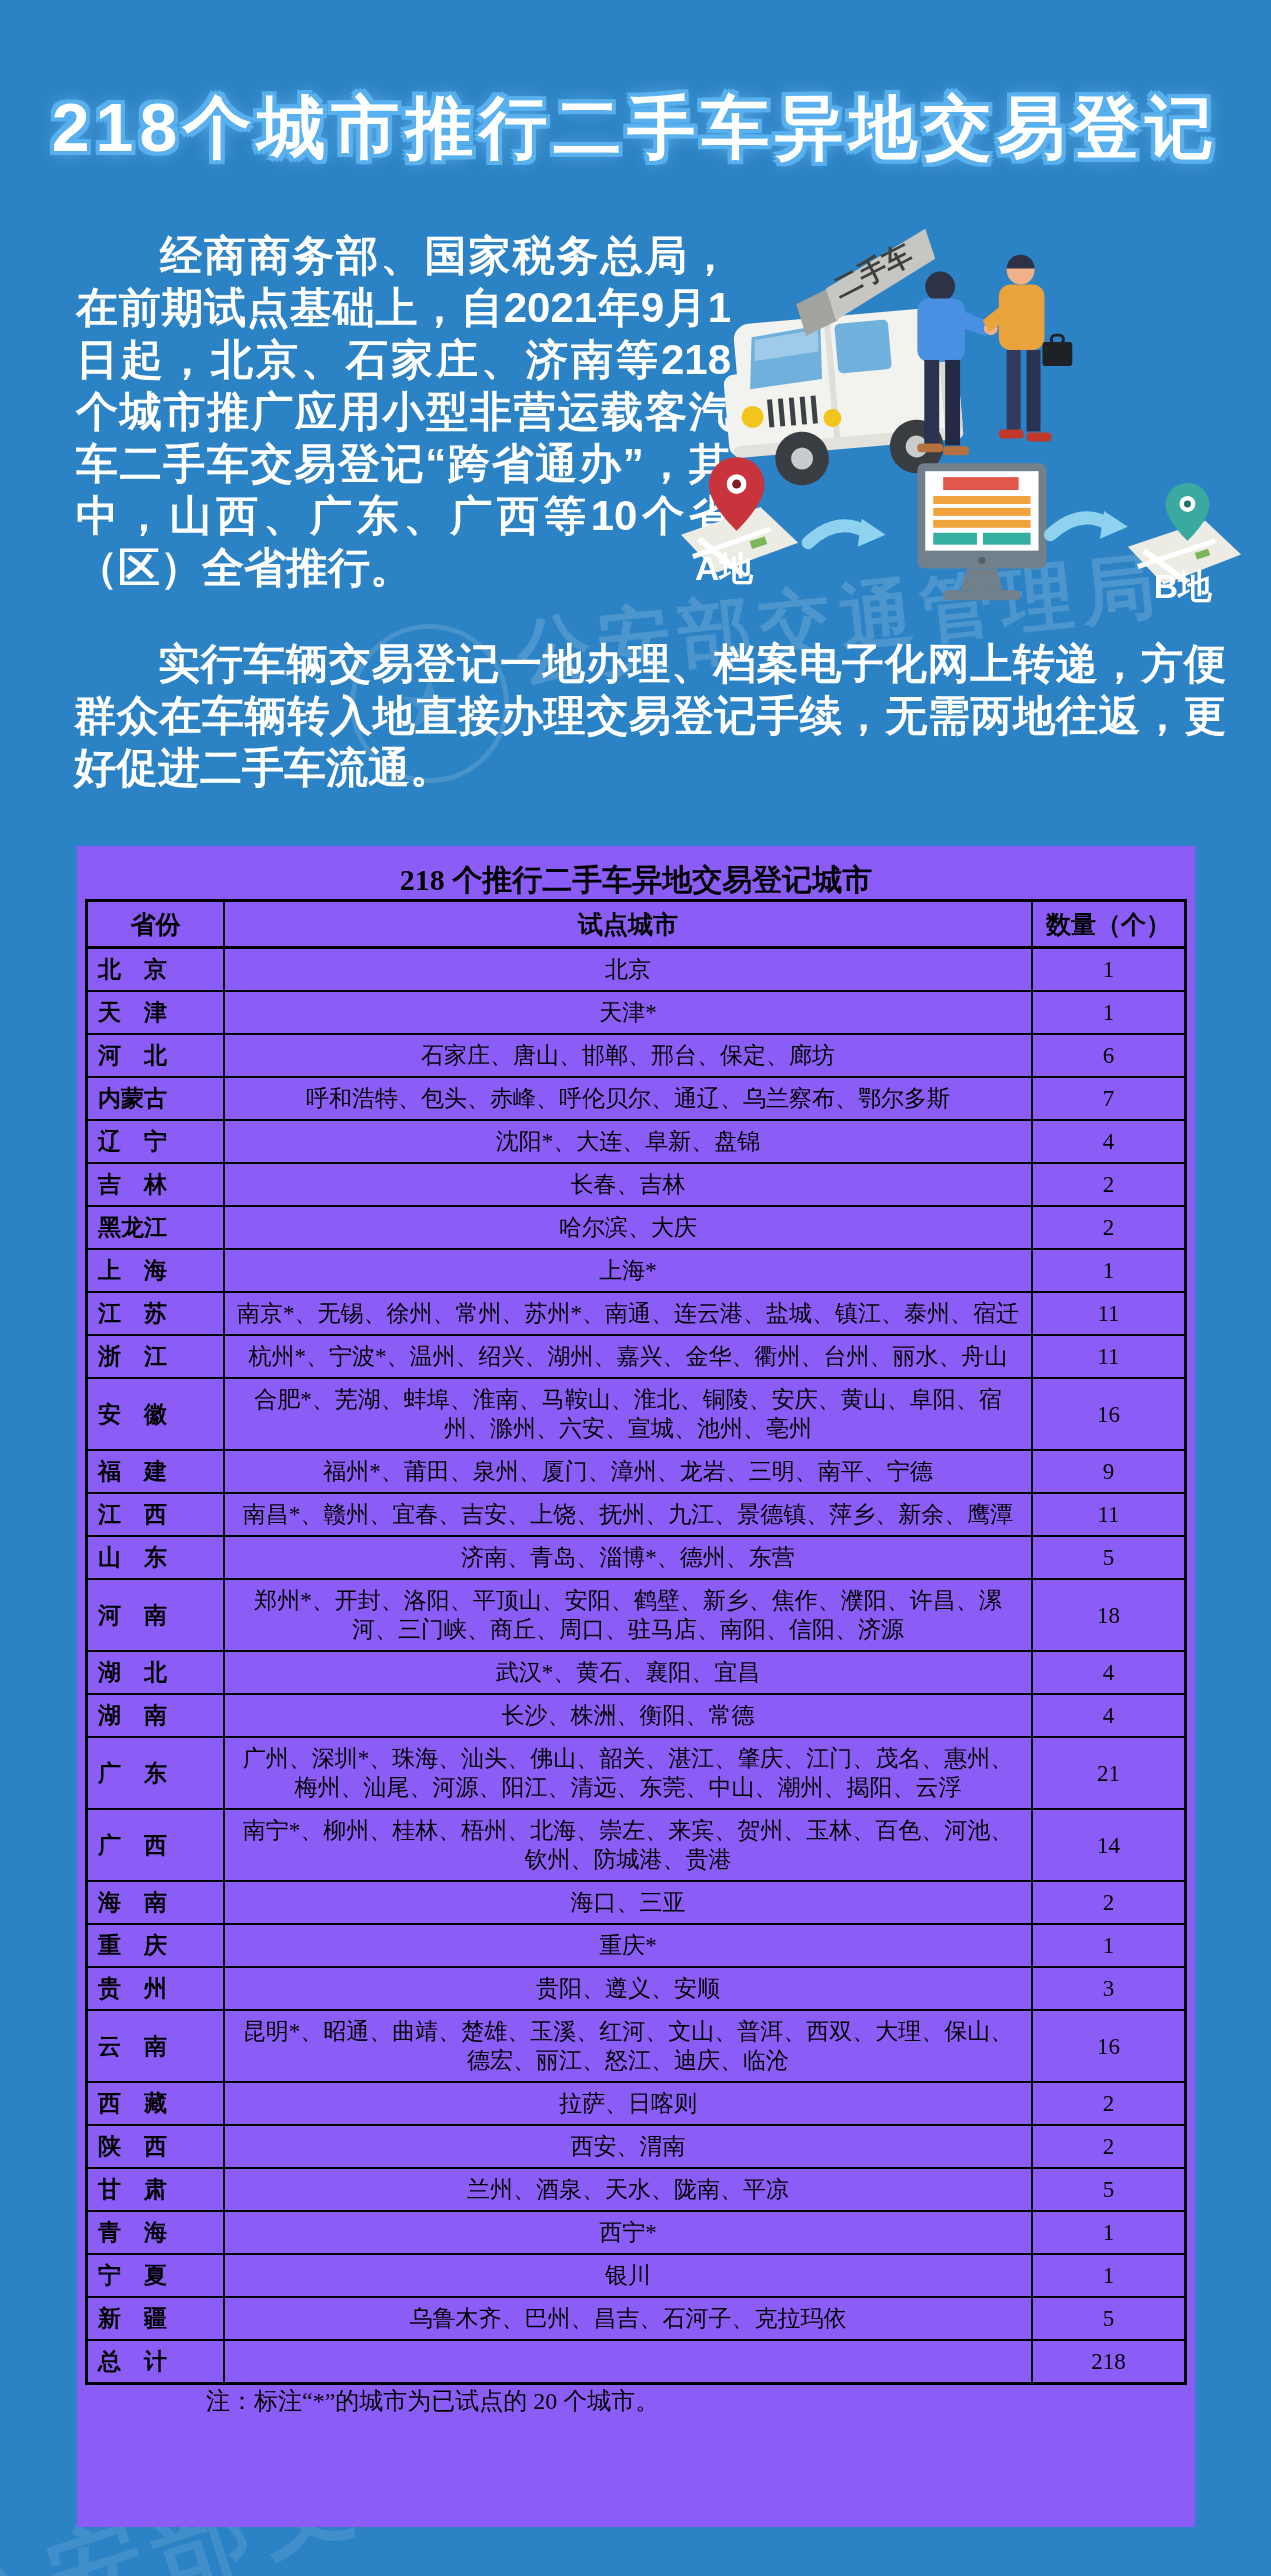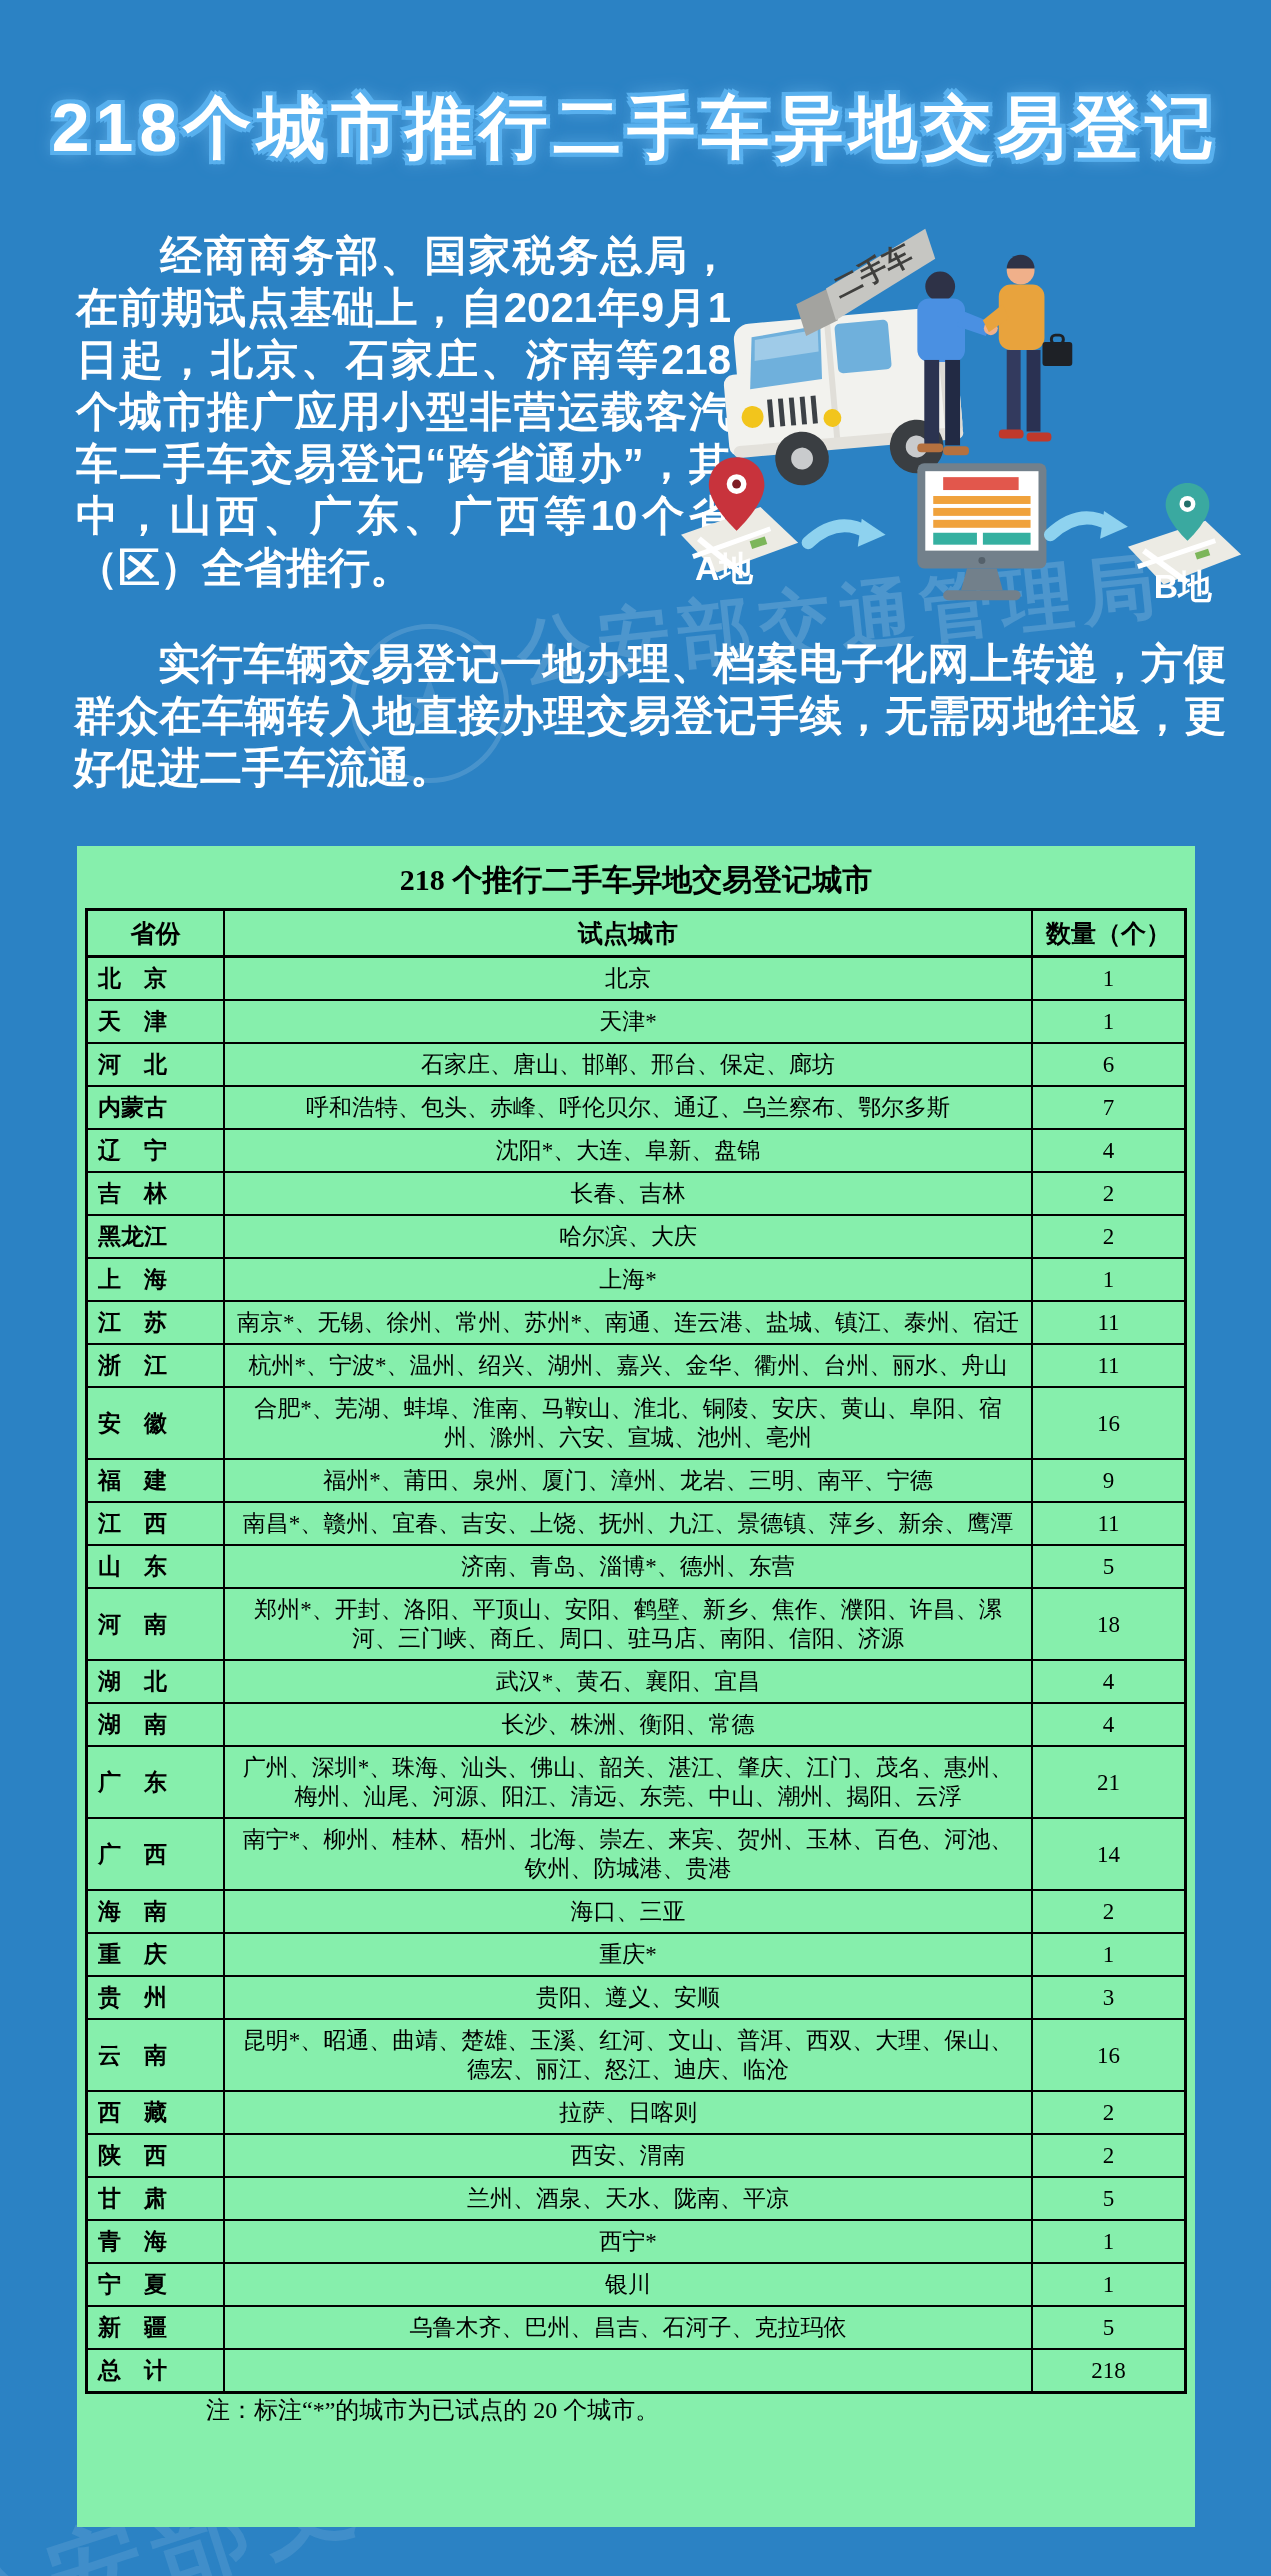--- a/index.html
+++ b/index.html
@@ -23,24 +23,24 @@
                     0 0 18px rgba(125,195,245,.95);}
   
   .para{position:absolute;z-index:2;color:#ffffff;font-weight:bold;font-size:42px;
         line-height:52px;text-indent:2em;text-align:justify;margin-left:12px;}
   .para1{top:230px;left:64px;width:655px;}
   .para2{top:638px;left:62px;width:1152px;}
   
   .illustration{position:absolute;z-index:2;left:679px;top:197px;width:576px;height:457px;}
   
   .card{position:absolute;z-index:2;top:846px;left:77px;width:1118px;min-height:1681px;
-        background:#86efac;overflow:hidden;}
+        background:#8b5cf6;overflow:hidden;}
   .card-title{padding-top:16px;text-align:center;font-size:30px;line-height:36px;font-weight:bold;
         color:#000;font-family:"Liberation Serif","DejaVu Serif",serif;}
-  table.city-table{border-collapse:collapse;margin:10px auto 0 auto;width:1102px;
+  table.city-table{border-collapse:collapse;margin:1px auto 0 auto;width:1102px;
         font-family:"Liberation Serif","DejaVu Serif",serif;border:3px solid #000;}
   .city-table th{border:2px solid #000;border-top:3px solid #000;border-bottom:3px solid #000;
         height:40px;font-size:25px;font-weight:bold;color:#000;text-align:center;padding:2px 6px;}
   .city-table td{border:2px solid #000;font-size:23px;line-height:29px;color:#000;
         padding:6px 10px;vertical-align:middle;}
   .col-province{width:123px;}
   .col-count{width:139px;}
   .cell-province{text-align:left;font-weight:bold;font-size:24px;white-space:nowrap;}
   .cell-cities{text-align:center;padding-left:14px;}
   .cell-count{text-align:center;font-size:25px;}

